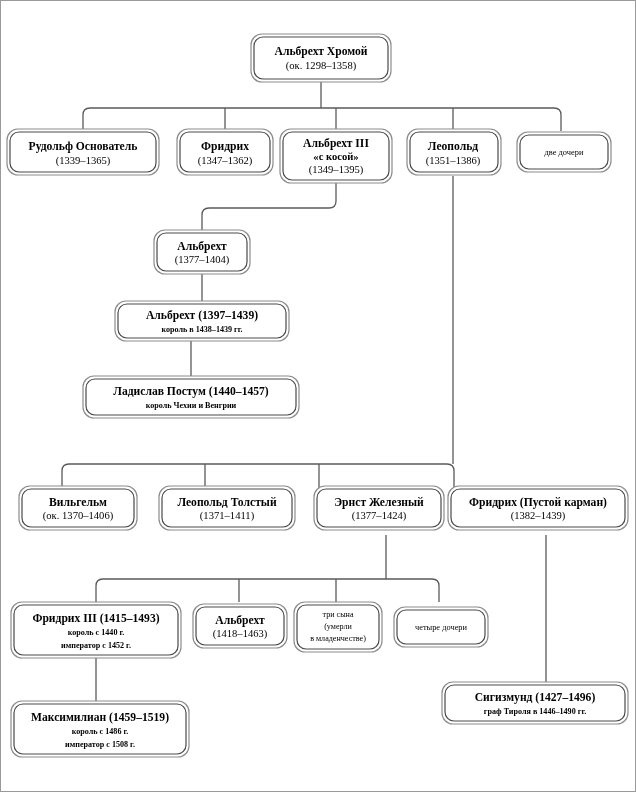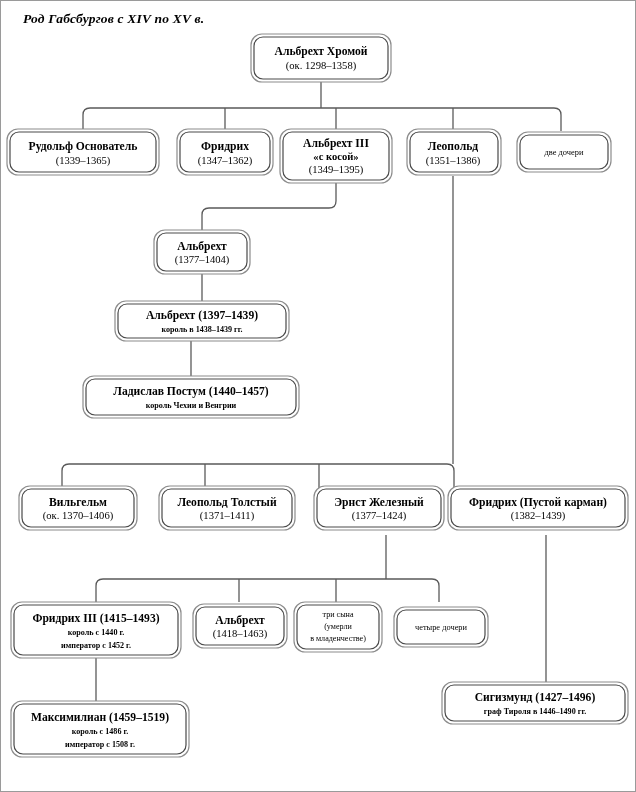--- a/index.html
+++ b/index.html
@@ -36,21 +36,20 @@
   .l-sub{font-size:10.6px;font-weight:400;}
   .l-small{font-size:8.1px;font-weight:700;}
   .l-plain{font-size:8.1px;font-weight:400;}
   .l-plain9{font-size:8.4px;font-weight:400;}
 </style>
 </head>
 <body>
 
 <div id="page">
 
-  <div id="title">Род Габсбургов с XIV по XV в.</div>
 
   <svg id="tree" viewBox="0 0 636 792" xmlns="http://www.w3.org/2000/svg">
 
     <g>
 
       <path class="link" d="M320,81 L320,107"></path>
 
       <path class="link" d="M82,130 L82,114 Q82,107 89,107 L553,107 Q560,107 560,114 L560,130"></path>
       <path class="link" d="M224,107 L224,130"></path>
       <path class="link" d="M335,107 L335,130"></path>

